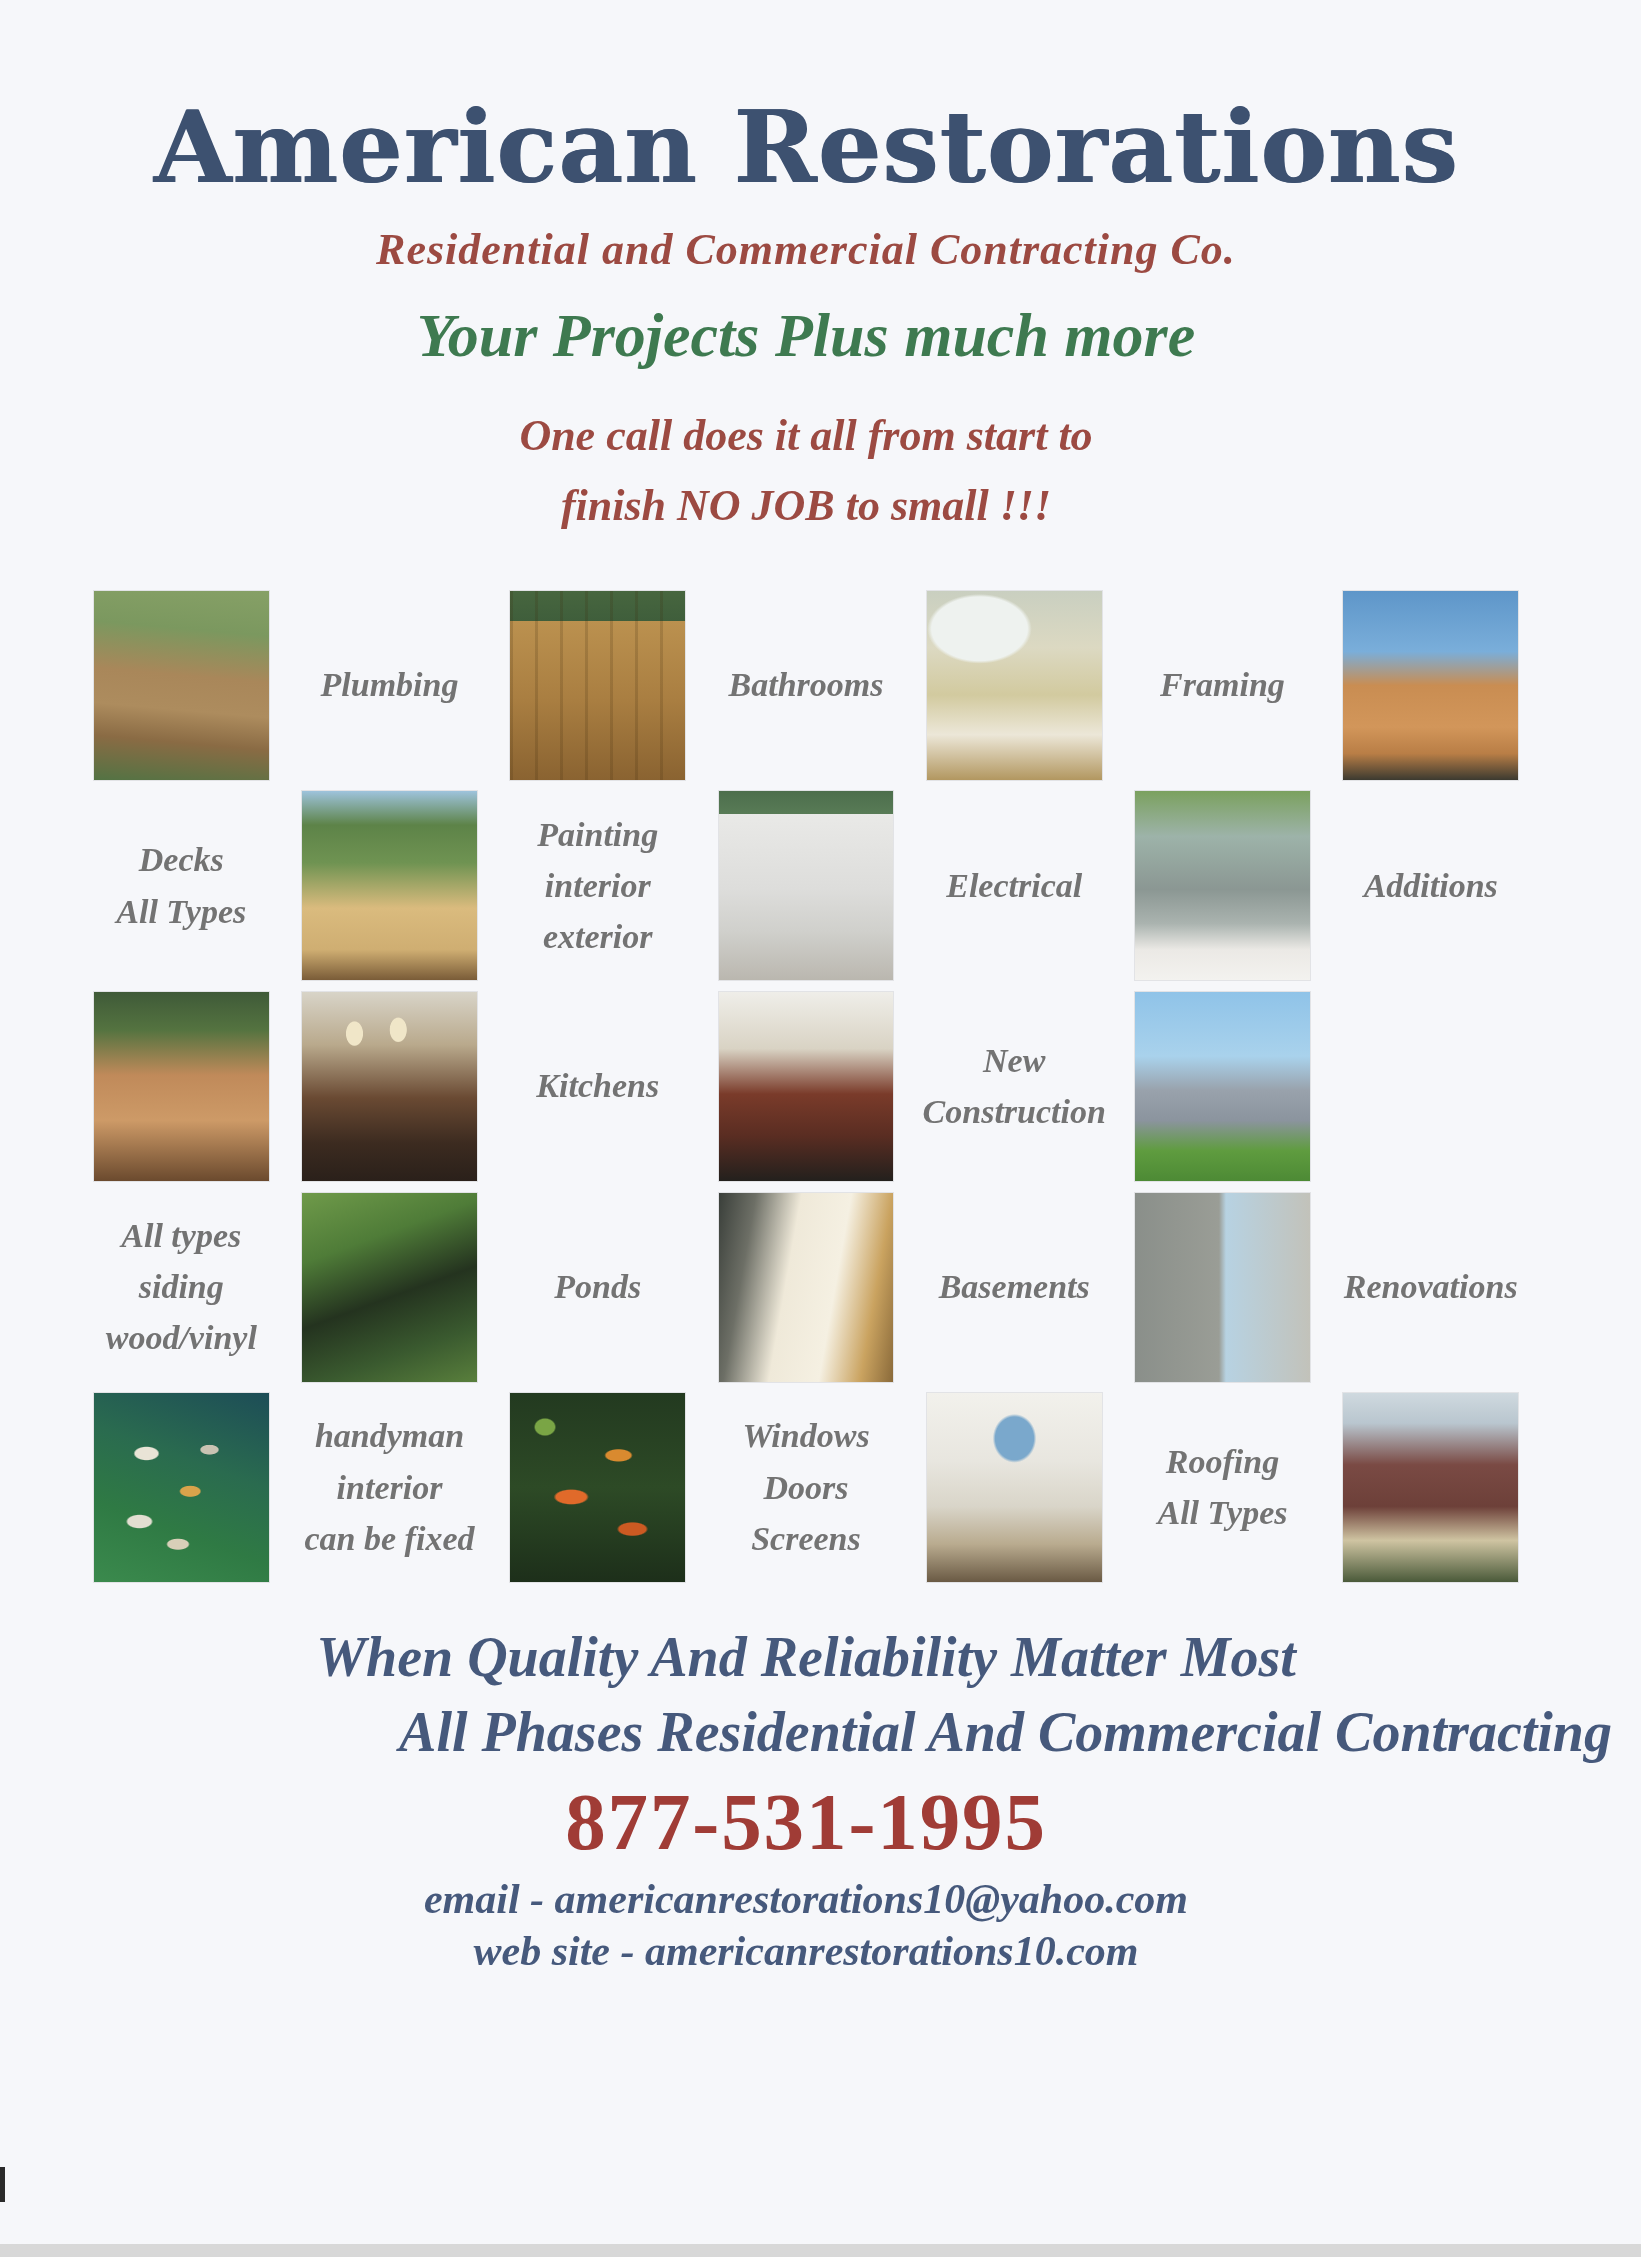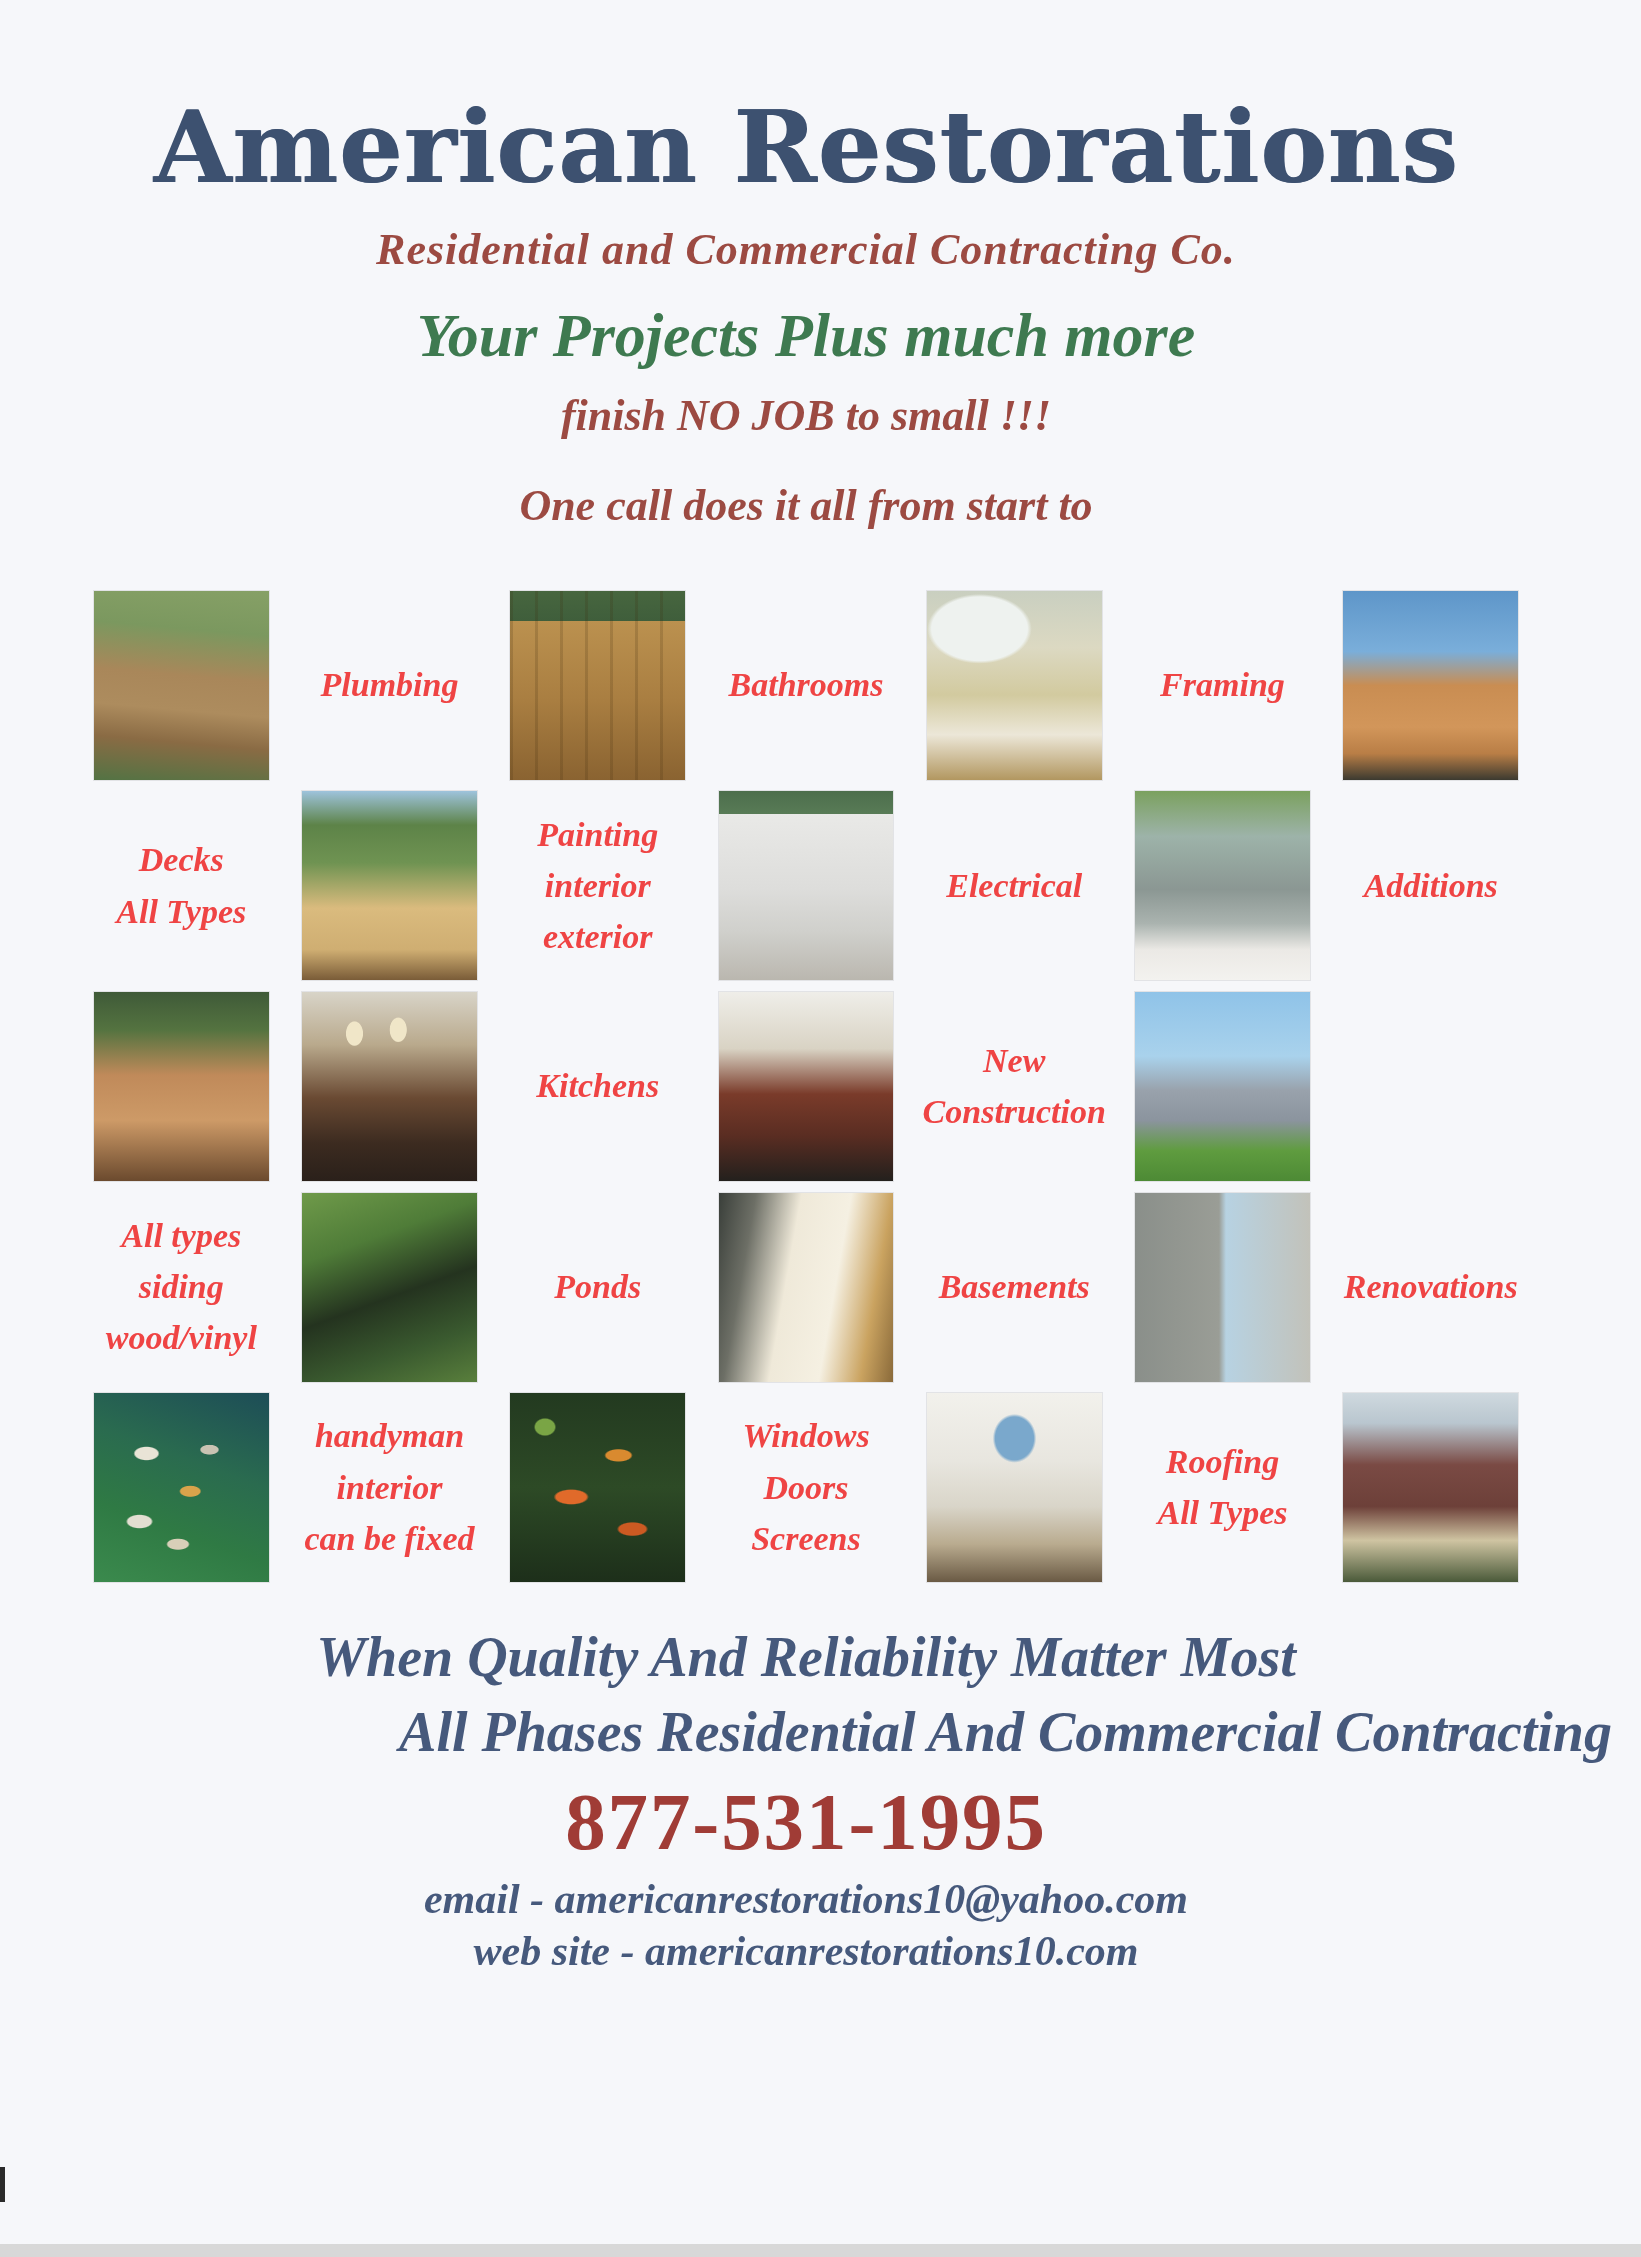--- a/index.html
+++ b/index.html
@@ -51,21 +51,21 @@
     align-items:center;
   }
   .grid-cell{height:189px;display:flex;flex-direction:column;justify-content:center;}
   .grid-cell.photo{
     width:88%;margin:0 auto;
     border:0;box-shadow:0 0 0 1px rgba(0,0,0,.08);
     background-color:#9aa;
   }
   .grid-cell.label{
     font-size:34px;font-weight:700;font-style:italic;
-    color:#ef4444;line-height:1.0;
+    color:#737373;line-height:1.0;
   }
   .label-line{padding:8.7px 0;}
 
   
   .ph-deck-playset{background:linear-gradient(185deg,#86a066 0%,#7b985f 22%,#a9875a 45%,#b3926а 0,#ad8c5e 62%,#8a6b44 78%,#537344 100%);}
   .ph-deck-playset{background:linear-gradient(185deg,#86a066 0%,#7b985f 22%,#a9875a 45%,#ad8c5e 62%,#8a6b44 78%,#537344 100%);}
   .ph-bathroom-cabinets{background:
     repeating-linear-gradient(90deg,rgba(60,40,10,.18) 0 2.9px,rgba(255,255,255,0) 2.9px 25px),
     linear-gradient(180deg,#47663f 0%,#3f5e3b 16%,#bb914f 16%,#a97e41 58%,#8a6331 100%);}
   .ph-bathroom-tub{background:
@@ -145,22 +145,22 @@
 </style>
 </head>
 <body>
 
 <div class="page">
 
   <div class="header">
     <h1 class="title">American Restorations</h1>
     <div class="subtitle">Residential and Commercial Contracting Co.</div>
     <div class="tagline">Your Projects Plus much more</div>
+    <div class="pitch l1">One call does it all from start to</div>
     <div class="pitch l2">finish NO JOB to small !!!</div>
-    <div class="pitch l1">One call does it all from start to</div>
   </div>
 
   <div class="grid">
       <div class="grid-row">
         <div class="grid-cell photo ph-deck-playset" title="wooden backyard deck with playset gazebo"></div>
         <div class="grid-cell label">
           <div class="label-line">Plumbing</div>
         </div>
         <div class="grid-cell photo ph-bathroom-cabinets" title="oak bathroom cabinets"></div>
         <div class="grid-cell label">

